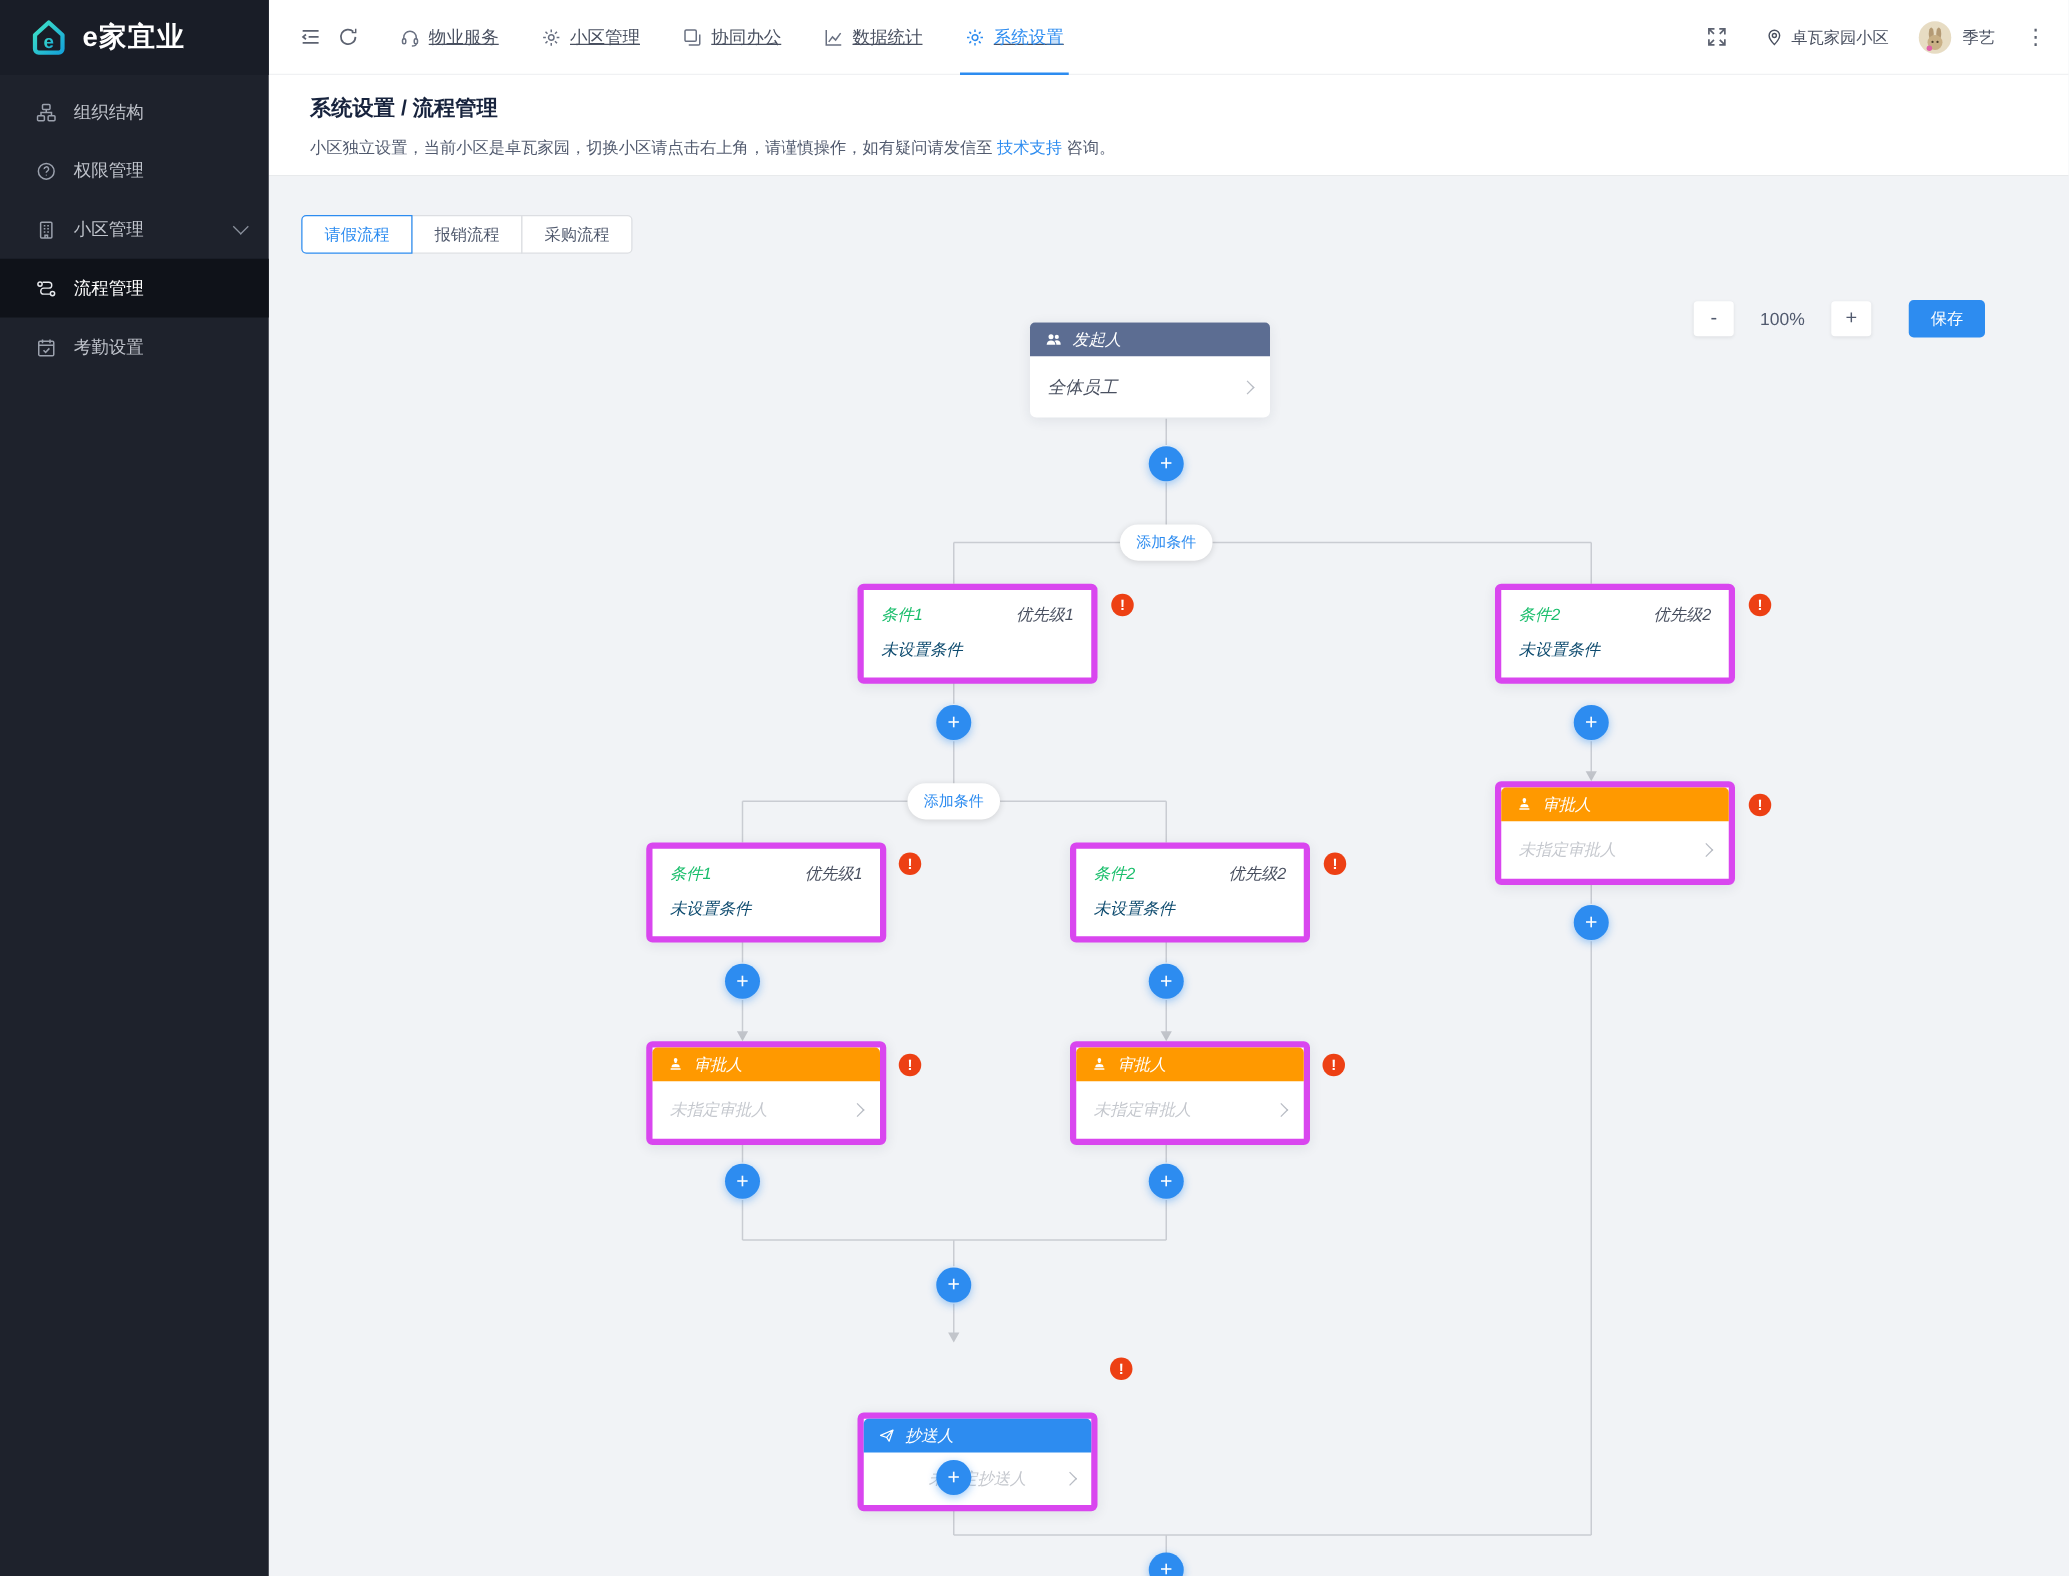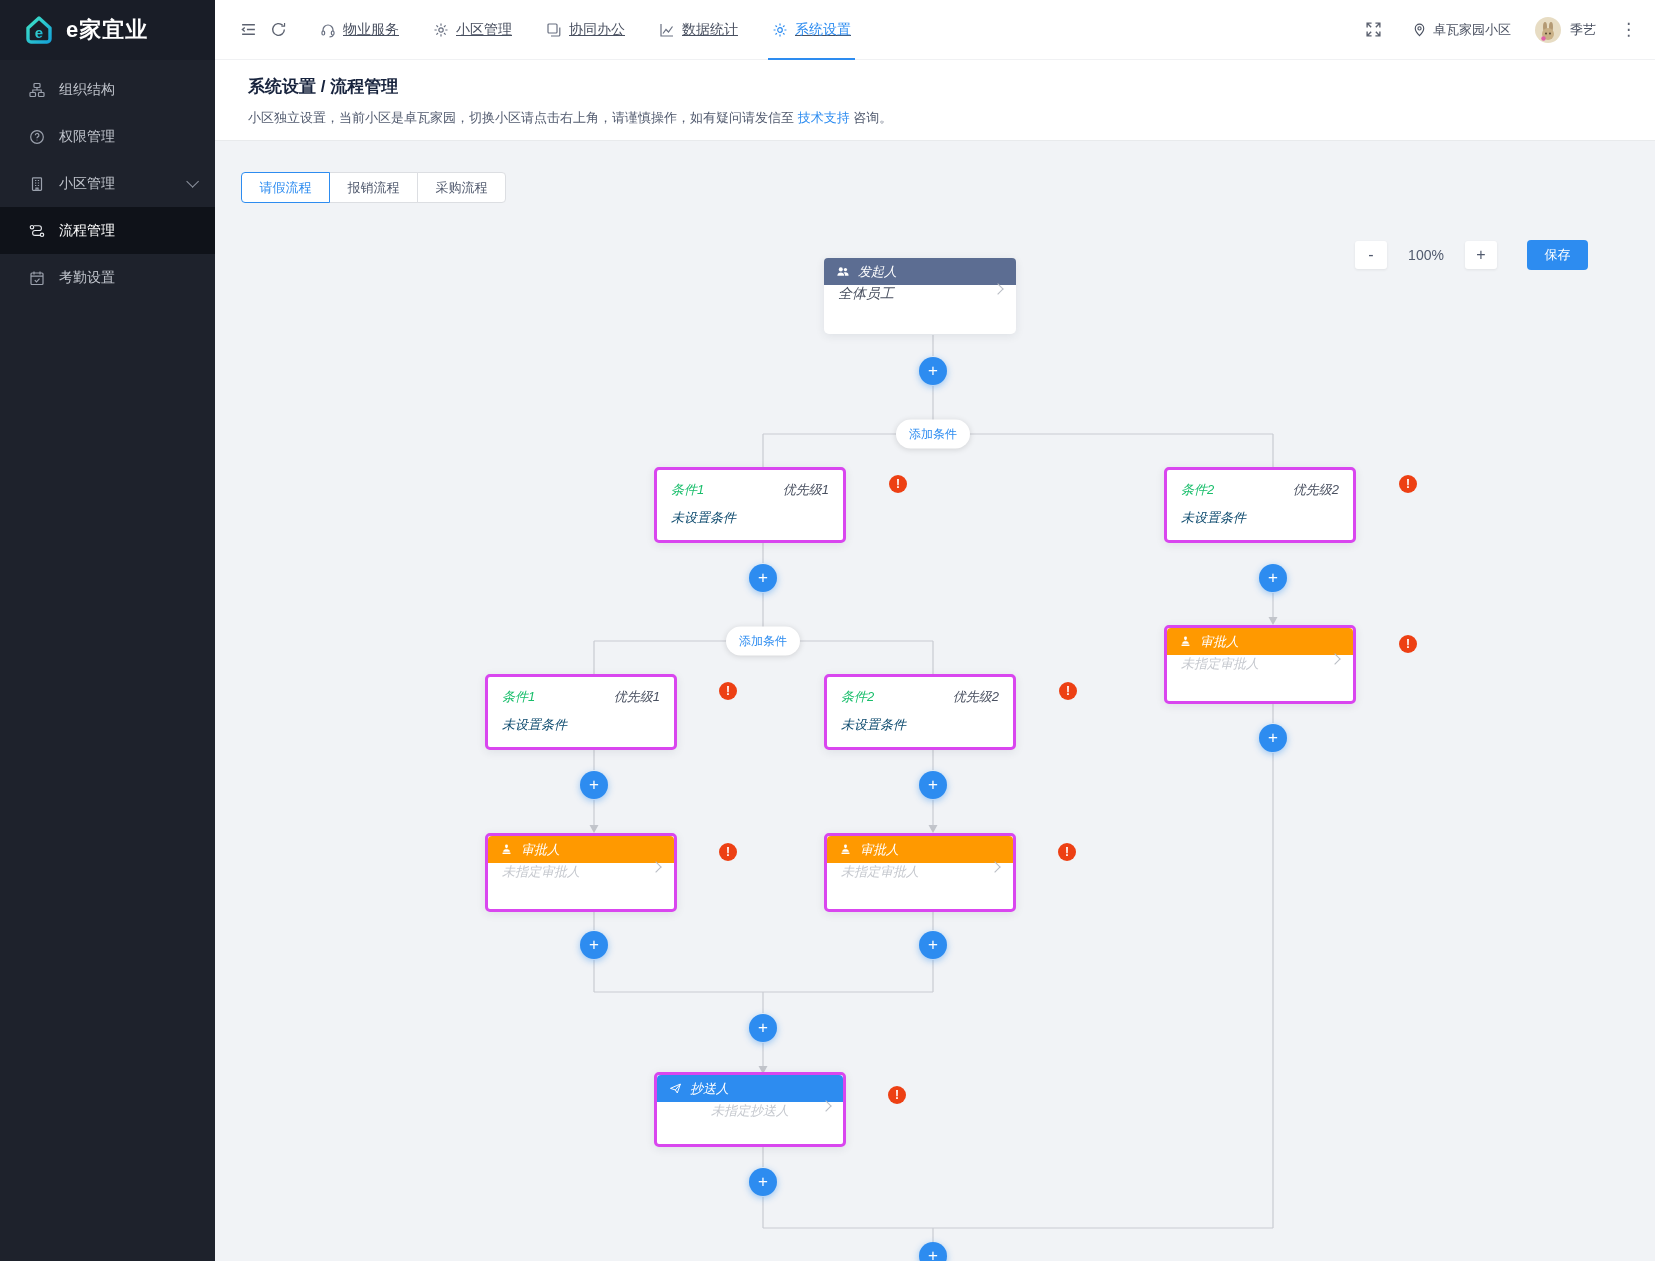--- a/index.html
+++ b/index.html
@@ -60,27 +60,27 @@
   .zoom-btn { width:32px; height:28px; background:#fff; border:none; border-radius:3px; font-size:16px;
               color:#515a6e; box-shadow:0 1px 3px rgba(0,0,0,.07); display:flex; align-items:center; justify-content:center; cursor:pointer; }
   .zoom-level { font-size:14px; color:#515a6e; min-width:46px; text-align:center; }
   .save-btn { width:61px; height:30px; background:#2d8cf0; border:none; border-radius:4px; color:#fff;
               font-size:13px; margin-left:14px; cursor:pointer; }
 
   
   .wires { position:absolute; left:0; top:0; z-index:1; pointer-events:none; }
   .flow-node { position:absolute; width:192px; background:#fff; border-radius:5px;
                box-shadow:0 2px 10px rgba(31,45,61,.09); z-index:2;font-style:italic; }
-  .flow-node.error { border:3px solid #d946ef; }
+  .flow-node.error { border:5px solid #d946ef;margin-left:32px; }
   .node-header { height:27px; display:flex; align-items:center; gap:8px; padding:0 12px;
                  color:#fff; font-size:13px; border-radius:4px 4px 0 0; }
   .hdr-initiator { background:#5c6d92; }
   .hdr-approver  { background:#ff9900; }
   .hdr-cc        { background:#2d8cf0; }
-  .node-body-row { display:flex; align-items:flex-start; justify-content:space-between; padding:0 14px;border-radius:12px; }
+  .node-body-row { display:flex; align-items:center; justify-content:space-between; padding:0 14px;border-radius:12px; }
   .initiator-body { height:49px; font-size:14px; color:#495060; }
   .pick-body { height:46px; font-size:13px; color:#c5c8ce; }
   .cc-body { height:42px; font-size:13px; color:#c5c8ce; position:relative; justify-content:center; }
   .cc-body .chev-right { position:absolute; right:13px; }
   .cond-body { padding:11px 14px 13px; }
   .cond-row1 { display:flex; align-items:center; justify-content:space-between; font-size:13px; }
   .cond-name { color:#19be6b; }
   .cond-prio { color:#495060; }
   .cond-value { margin-top:10px; font-size:13px; color:#0c4a6e; }
   .chev-right { width:8px; height:8px; border-top:1.5px solid #b8bcc4; border-right:1.5px solid #b8bcc4;
@@ -439,21 +439,21 @@
       <span>未指定审批人</span>
       <span class="chev-right"></span>
     </div>
   </div>
   <div class="err-badge" style="left:1067px; top:852px;">!</div>
 
   <div class="plus-circle" style="left:594px; top:945px;">+</div>
   <div class="plus-circle" style="left:933px; top:945px;">+</div>
   <div class="plus-circle" style="left:763px; top:1028px;">+</div>
 
-  <div class="flow-node error" style="left:654px; top:1072px;">
+  <div class="flow-node error" style="left:654px; top:1130px;">
     <div class="node-header hdr-cc">
       <span class="hicon">
         <svg width="13" height="13" viewBox="0 0 16 16" fill="none" stroke="currentColor" stroke-width="1.2" stroke-linejoin="round">
           <path d="M1.8 7.8 14 2.5 10.2 13.5 7.8 9.8 1.8 7.8Z"></path>
             <path d="M7.8 9.8 14 2.5"></path>
         </svg>
       </span>
       <span>抄送人</span>
     </div>
     <div class="node-body-row cc-body">

